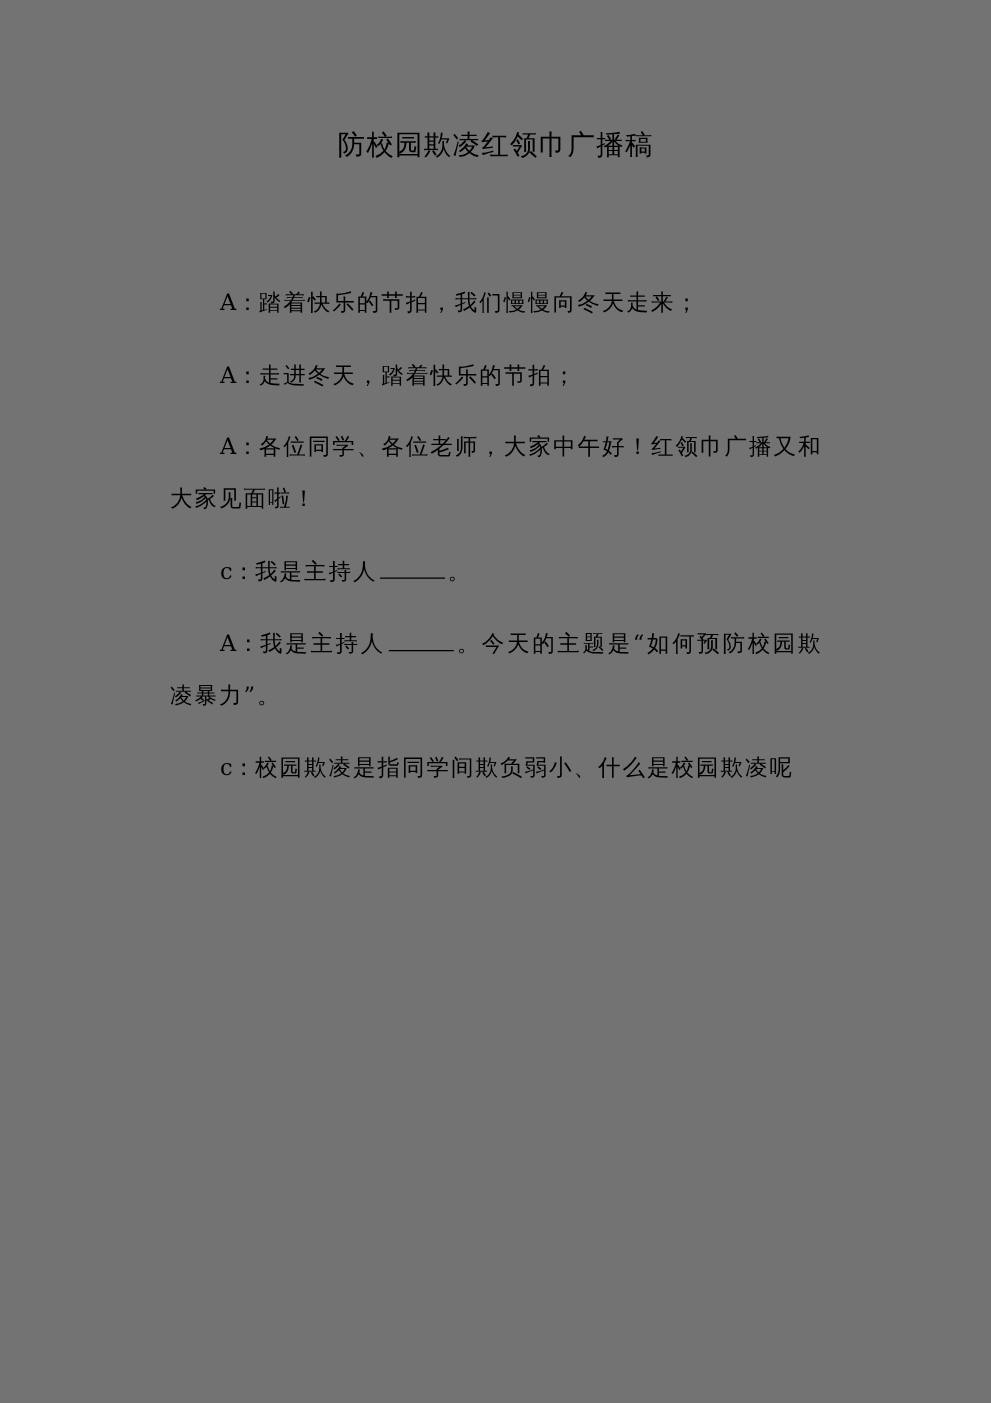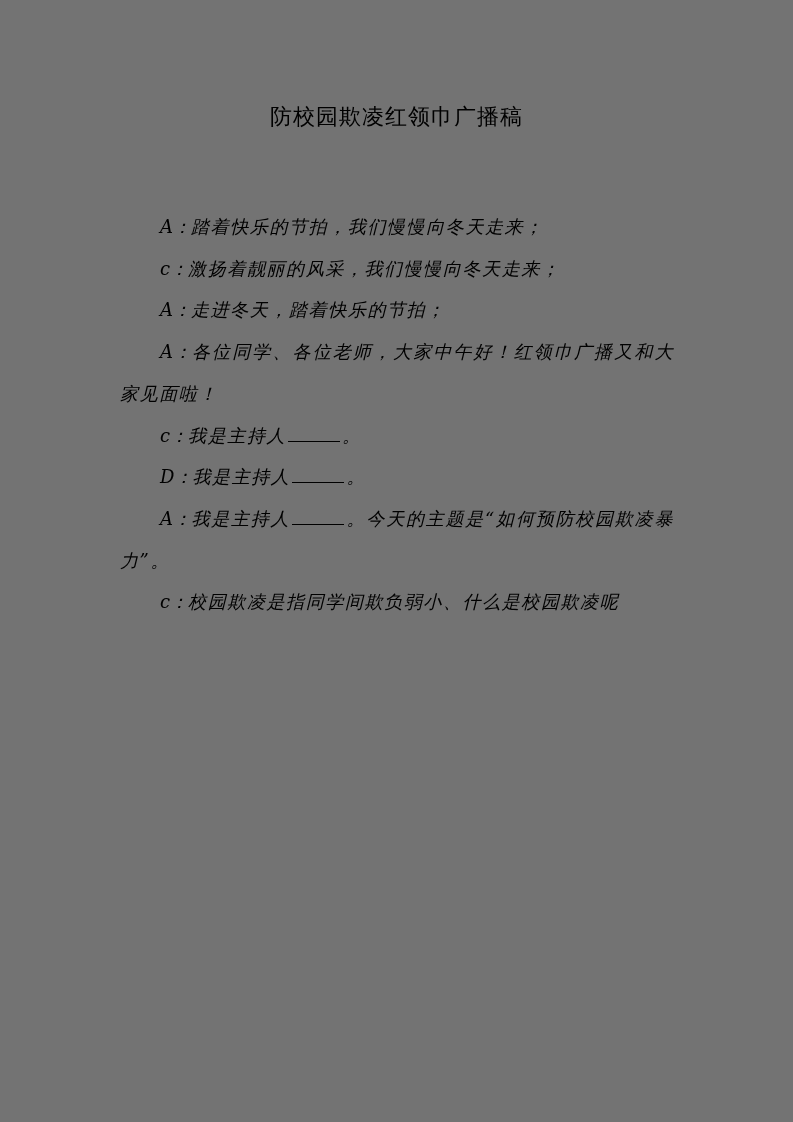--- a/index.html
+++ b/index.html
@@ -40,23 +40,22 @@
       position: absolute;
       top: 206px;
       left: 120px;
       width: 554px;
       font-size: 18px;
       line-height: 41.7px;
       letter-spacing: 1.6px;
       text-align: justify;
     }
     .para {
-      margin: 0;
+      margin: 16px;
       text-indent: 40px;
-      font-style: italic;
     }
     .speaker {
       letter-spacing: 0;
     }
     .blank {
       display: inline-block;
       width: 52px;
       border-bottom: 1px solid #000;
       height: 1px;
       vertical-align: baseline;
@@ -64,21 +63,19 @@
     }
   </style>
 </head>
 <body>
 
 <div class="page">
   <h1 class="title">防校园欺凌红领巾广播稿</h1>
 
   <div class="body">
     <p class="para"><span class="speaker">A：</span><span>踏着快乐的节拍，我们慢慢向冬天走来；</span></p>
-    <p class="para"><span class="speaker">c：</span><span>激扬着靓丽的风采，我们慢慢向冬天走来；</span></p>
     <p class="para"><span class="speaker">A：</span><span>走进冬天，踏着快乐的节拍；</span></p>
     <p class="para"><span class="speaker">A：</span><span>各位同学、各位老师，大家中午好！红领巾广播又和大家见面啦！</span></p>
     <p class="para"><span class="speaker">c：</span><span>我是主持人</span><span class="blank"></span><span>。</span></p>
-    <p class="para"><span class="speaker">D：</span><span>我是主持人</span><span class="blank"></span><span>。</span></p>
     <p class="para"><span class="speaker">A：</span><span>我是主持人</span><span class="blank"></span><span>。今天的主题是“如何预防校园欺凌暴力”。</span></p>
     <p class="para"><span class="speaker">c：</span><span>校园欺凌是指同学间欺负弱小、什么是校园欺凌呢</span></p>
   </div>
 </div>
 
 </body></html>

